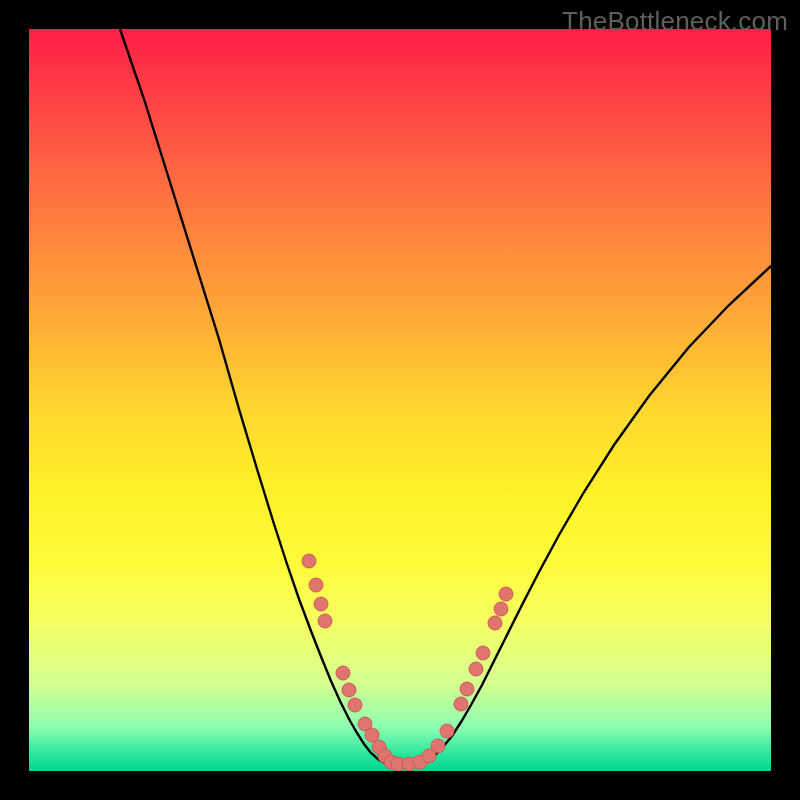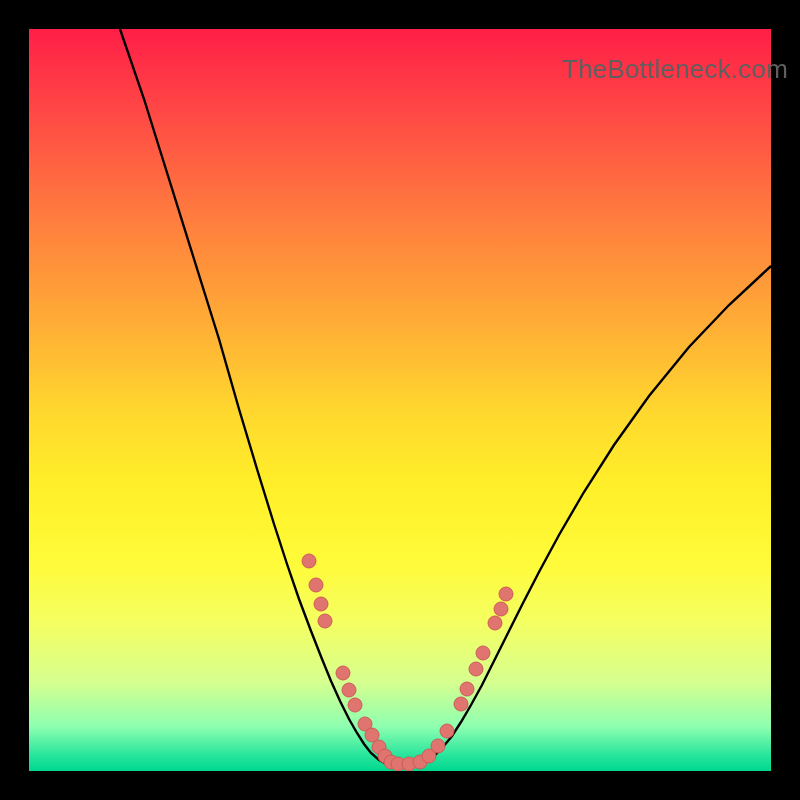--- a/index.html
+++ b/index.html
@@ -33,21 +33,20 @@
   }
   .watermark {
     position: absolute;
     top: 6px;
     right: 12px;
     color: #5f5f5f;
     font-size: 26px;
     font-weight: 500;
     letter-spacing: 0.2px;
     z-index: 5;
-    margin-top: 48px;
   }
   svg.plot {
     position: absolute;
     left: 0;
     top: 0;
     width: 742px;
     height: 742px;
   }
   .curve {
     fill: none;

